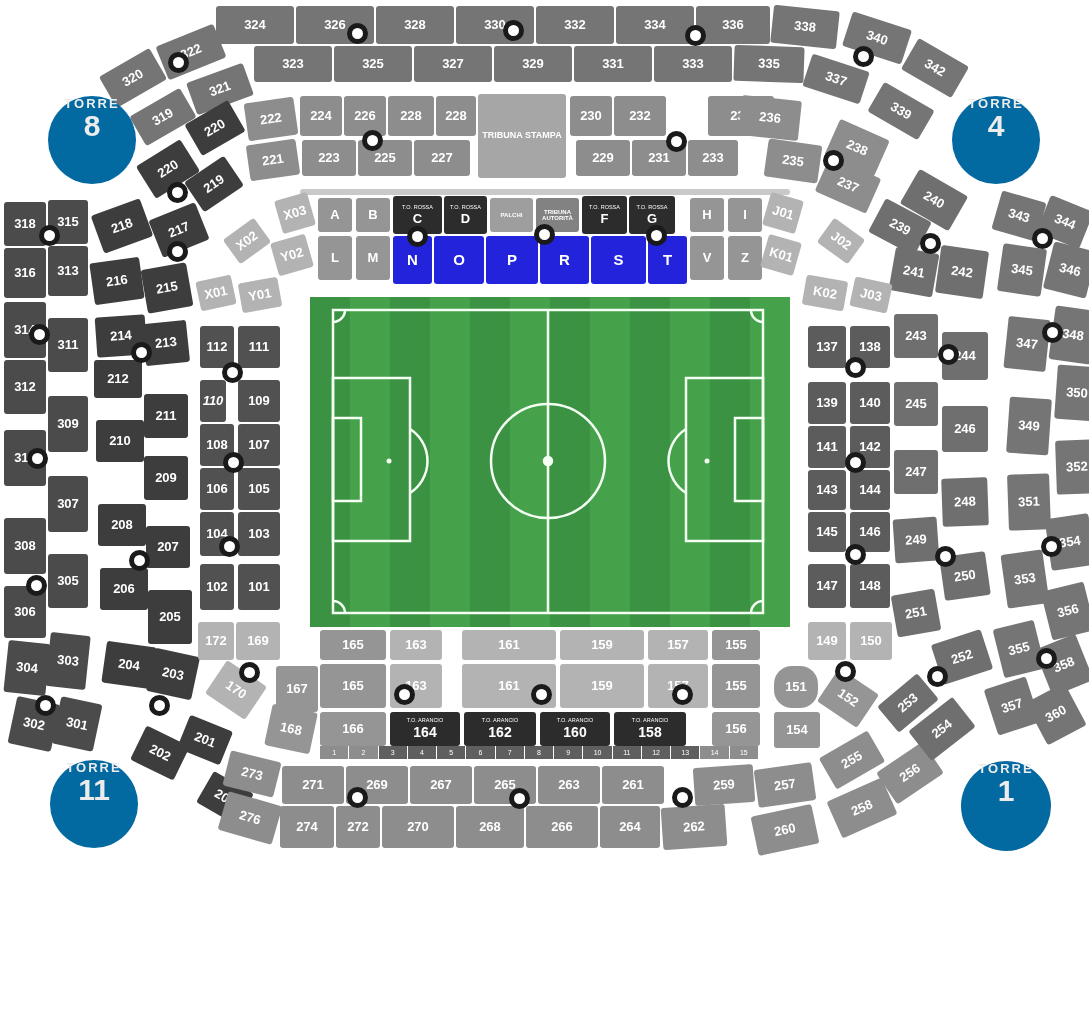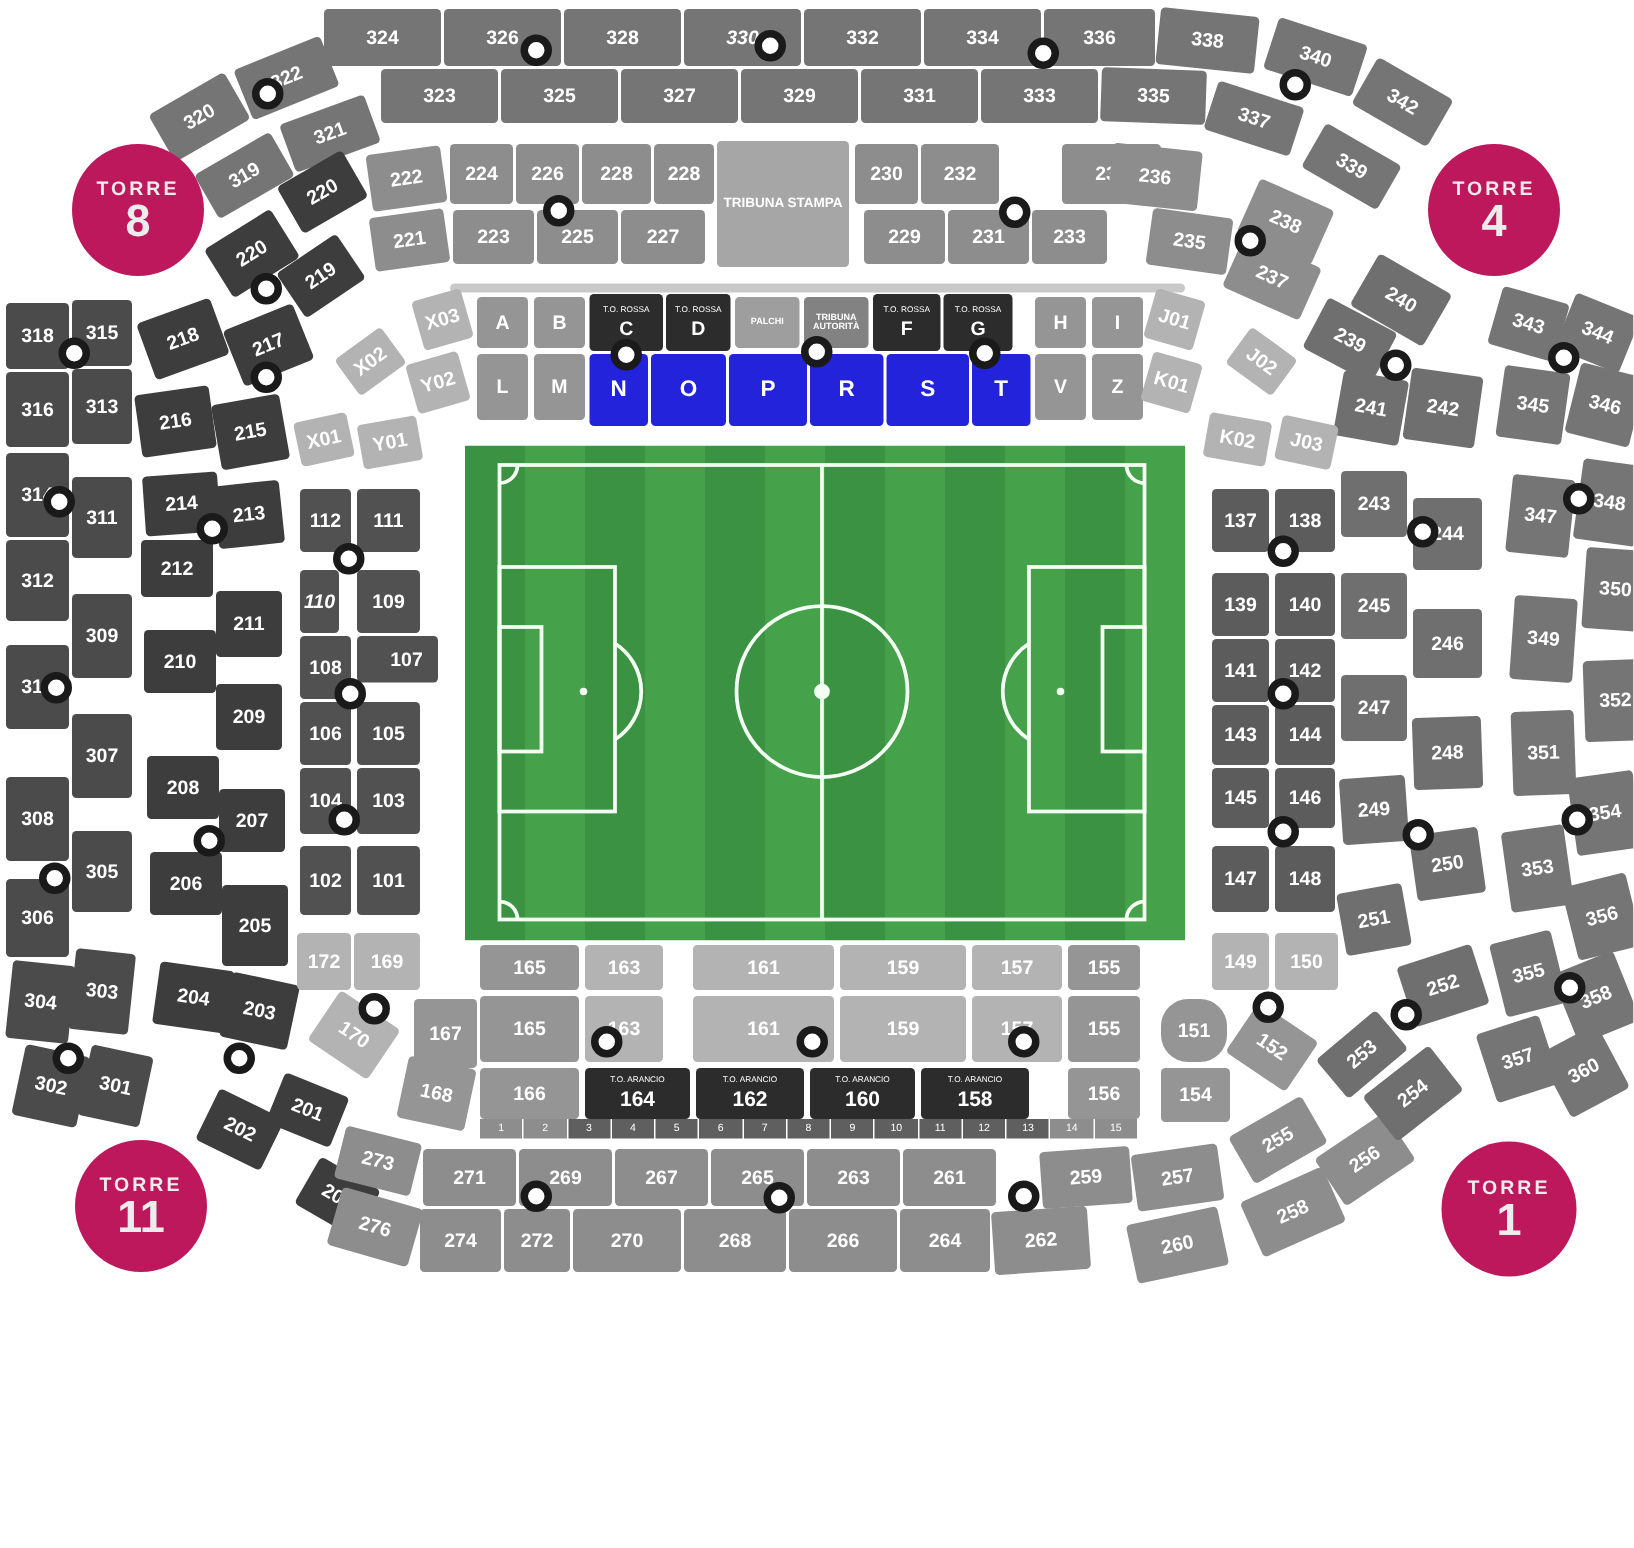--- a/index.html
+++ b/index.html
@@ -21,42 +21,42 @@
   .md{background:#959595;}
   .dk{background:#2c2c2c;}
   .blue{background:#2323DC;font-size:15px;font-weight:700;}
   .palchi{background:#9e9e9e;}
   .trib{background:#828282;}
   .stampa{background:#a6a6a6;}
   .sec .sub{font-size:5.5px;font-weight:400;display:block;white-space:nowrap;margin-bottom:1px;}
   .sec .main{display:block;}
   .walkway{position:absolute;left:300px;top:189px;width:490px;height:6px;background:#c9c9c9;border-radius:3px;}
   .gate{position:absolute;width:11px;height:11px;background:#fff;border:5px solid #1a1a1a;border-radius:50%;box-sizing:content-box;}
-  .tower{position:absolute;border-radius:50%;background:#be185d;color:#ececec;display:flex;flex-direction:column;
-         align-items:center;justify-content:center;}
+  .tower{position:absolute;border-radius:50%;background:#0369a1;color:#ececec;display:flex;flex-direction:column;
+         align-items:center;}
   .tower .tname{font-size:13px;font-weight:700;letter-spacing:2px;}
   .tower .tnum{font-size:30px;font-weight:700;line-height:1;}
   .strip{position:absolute;left:320px;top:746px;width:438px;height:13px;display:flex;gap:1px;}
   .strip .cell{flex:1;background:#5f5f5f;color:#fff;font-size:7px;display:flex;align-items:center;justify-content:center;}
   .strip .cell.endc{background:#8d8d8d;}
   .pitch{position:absolute;left:310px;top:297px;width:480px;height:330px;}
   .legend{position:absolute;left:156px;top:921px;display:flex;align-items:center;}
   .legend-swatch{width:50px;height:47px;background:#2323DC;}
   .legend-label{margin-left:24px;font-size:29px;color:#000;font-weight:400;}
 </style>
 </head>
 <body>
 
 <div class="canvas">
   <div class="walkway"></div>
   <div class="map-layer">
       <div class="sec o1" style="left: 216px; top: 6px; width: 78px; height: 38px;">324</div>
       <div class="sec o1" style="left: 296px; top: 6px; width: 78px; height: 38px;">326</div>
       <div class="sec o1" style="left: 376px; top: 6px; width: 78px; height: 38px;">328</div>
-      <div class="sec o1" style="left: 456px; top: 6px; width: 78px; height: 38px; font-style: italic;">330</div>
+      <div class="sec o1" style="left: 456px; top: 6px; width: 78px; height: 38px;">330</div>
       <div class="sec o1" style="left: 536px; top: 6px; width: 78px; height: 38px;">332</div>
       <div class="sec o1" style="left: 616px; top: 6px; width: 78px; height: 38px;">334</div>
       <div class="sec o1" style="left: 696px; top: 6px; width: 74px; height: 38px;">336</div>
       <div class="sec o1" style="left: 772px; top: 8px; width: 66px; height: 38px; transform: rotate(6deg);">338</div>
       <div class="sec o1" style="left: 846px; top: 20px; width: 62px; height: 36px; transform: rotate(18deg);">340</div>
       <div class="sec o1" style="left: 906px; top: 50px; width: 58px; height: 36px; transform: rotate(30deg);">342</div>
       <div class="sec o1" style="left: 254px; top: 46px; width: 78px; height: 36px;">323</div>
       <div class="sec o1" style="left: 334px; top: 46px; width: 78px; height: 36px;">325</div>
       <div class="sec o1" style="left: 414px; top: 46px; width: 78px; height: 36px;">327</div>
       <div class="sec o1" style="left: 494px; top: 46px; width: 78px; height: 36px;">329</div>
@@ -180,21 +180,21 @@
       <div class="sec r2r" style="left: 894px; top: 314px; width: 44px; height: 44px;">243</div>
       <div class="sec r2r" style="left: 938px; top: 248px; width: 48px; height: 48px; transform: rotate(8deg);">242</div>
       <div class="sec r2r" style="left: 892px; top: 250px; width: 44px; height: 44px; transform: rotate(10deg);">241</div>
       <div class="sec r2r" style="left: 906px; top: 180px; width: 56px; height: 40px; transform: rotate(30deg);">240</div>
       <div class="sec r2r" style="left: 874px; top: 208px; width: 52px; height: 38px; transform: rotate(28deg);">239</div>
       <div class="sec r1l" style="left: 200px; top: 326px; width: 34px; height: 42px;">112</div>
       <div class="sec r1l" style="left: 238px; top: 326px; width: 42px; height: 42px;">111</div>
       <div class="sec r1l" style="left: 200px; top: 380px; width: 26px; height: 42px; font-style: italic;">110</div>
       <div class="sec r1l" style="left: 238px; top: 380px; width: 42px; height: 42px;">109</div>
       <div class="sec r1l" style="left: 200px; top: 424px; width: 34px; height: 42px;">108</div>
-      <div class="sec r1l" style="left: 238px; top: 424px; width: 42px; height: 31px; padding-left: 12px;">107</div>
+      <div class="sec r1l" style="left: 238px; top: 424px; width: 42px; height: 42px;">107</div>
       <div class="sec r1l" style="left: 200px; top: 468px; width: 34px; height: 42px;">106</div>
       <div class="sec r1l" style="left: 238px; top: 468px; width: 42px; height: 42px;">105</div>
       <div class="sec r1l" style="left: 200px; top: 512px; width: 34px; height: 44px;">104</div>
       <div class="sec r1l" style="left: 238px; top: 512px; width: 42px; height: 44px;">103</div>
       <div class="sec r1l" style="left: 200px; top: 564px; width: 34px; height: 46px;">102</div>
       <div class="sec r1l" style="left: 238px; top: 564px; width: 42px; height: 46px;">101</div>
       <div class="sec r1r" style="left: 808px; top: 326px; width: 38px; height: 42px;">137</div>
       <div class="sec r1r" style="left: 850px; top: 326px; width: 40px; height: 42px;">138</div>
       <div class="sec r1r" style="left: 808px; top: 382px; width: 38px; height: 42px;">139</div>
       <div class="sec r1r" style="left: 850px; top: 382px; width: 40px; height: 42px;">140</div>

